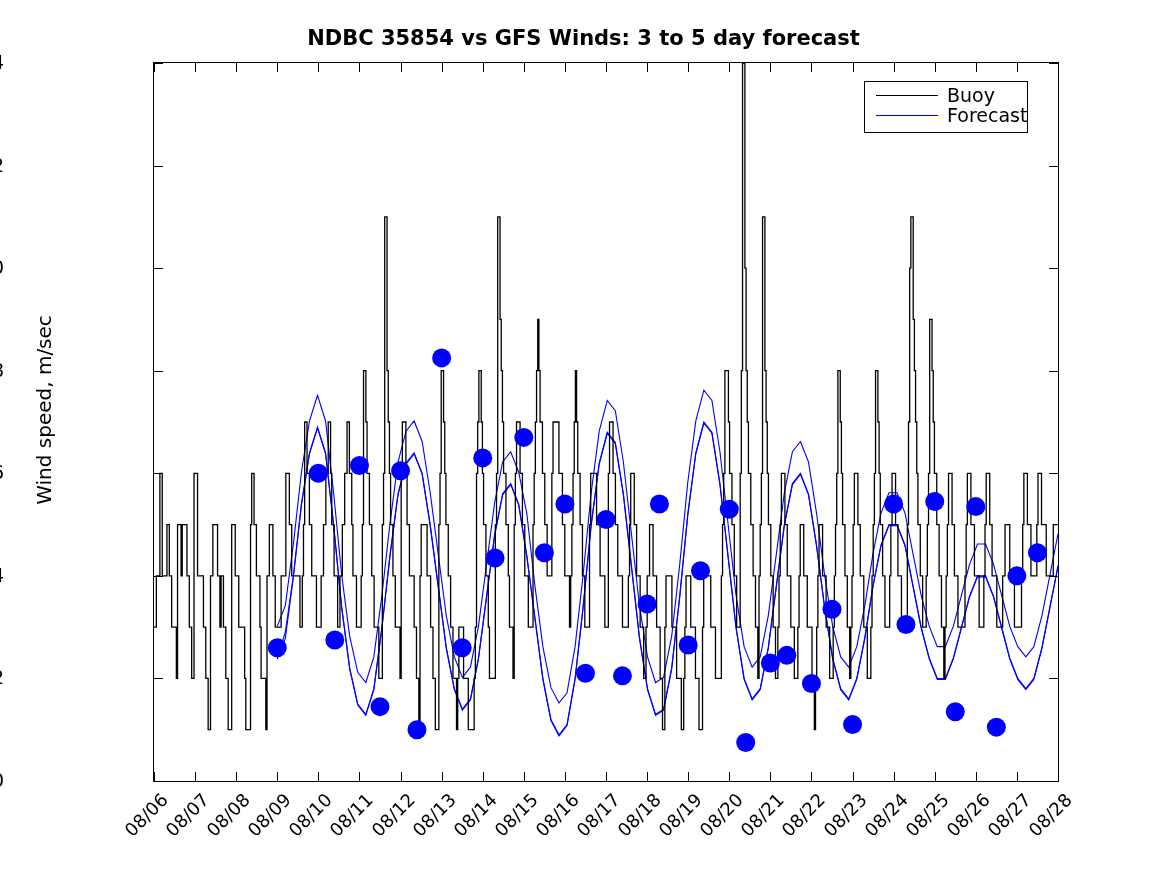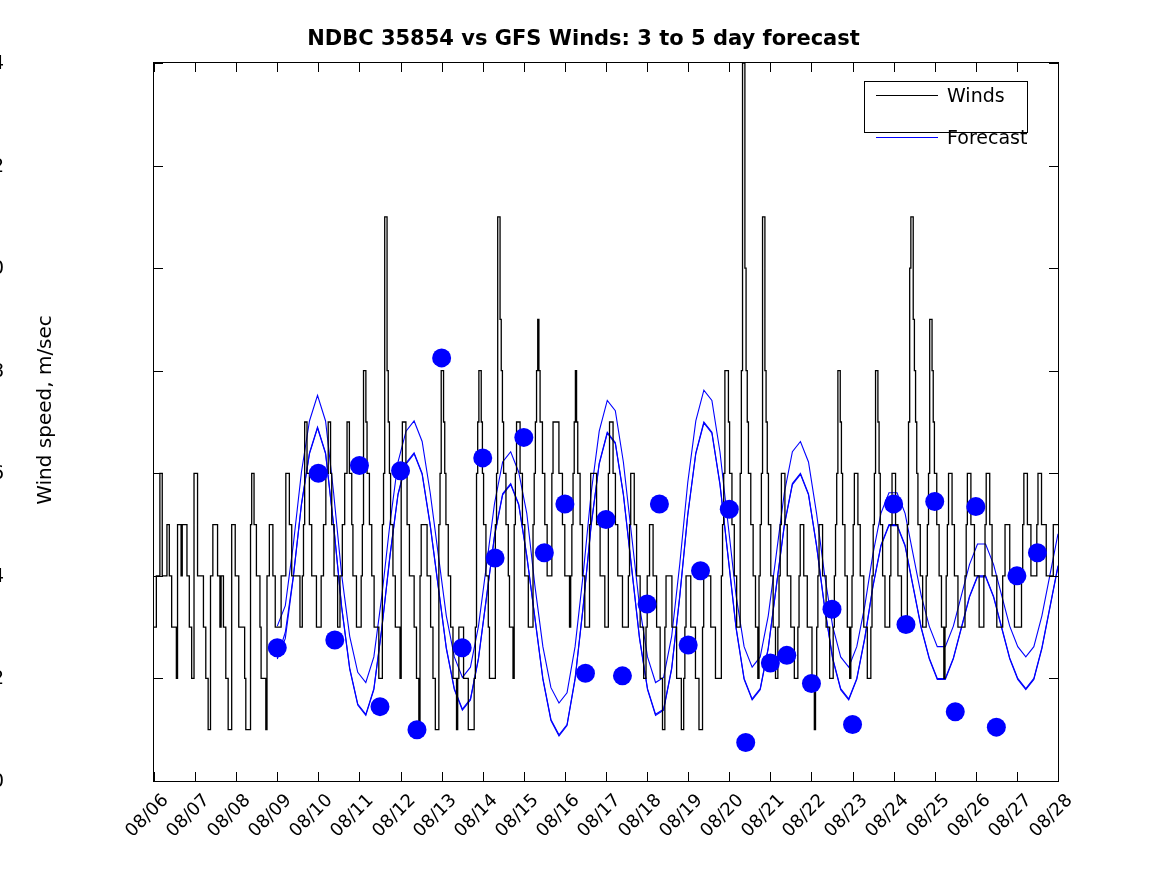--- a/index.html
+++ b/index.html
@@ -288,21 +288,21 @@
         <div class="xtick-mark" style="left: 862.909px;"></div>
         <div class="xtick-mark top" style="left: 862.909px;"></div>
         <div class="xtick-mark" style="left: 904px;"></div>
         <div class="xtick-mark top" style="left: 904px;"></div>
       </div>
   </div>
 
   <div id="legend">
     <div class="legend-row" style="top:0px;">
       <div class="legend-line"></div>
-      <div class="legend-label">Winds</div>
+      <div class="legend-label">Buoy</div>
     </div>
-    <div class="legend-row" style="top:42px;text-align:center;">
+    <div class="legend-row" style="top:20px;text-align:center;">
       <div class="legend-line" style="border-top-color:#0000FF;"></div>
       <div class="legend-label">Forecast</div>
     </div>
   </div>
 
 </div>
 
 </body></html>

